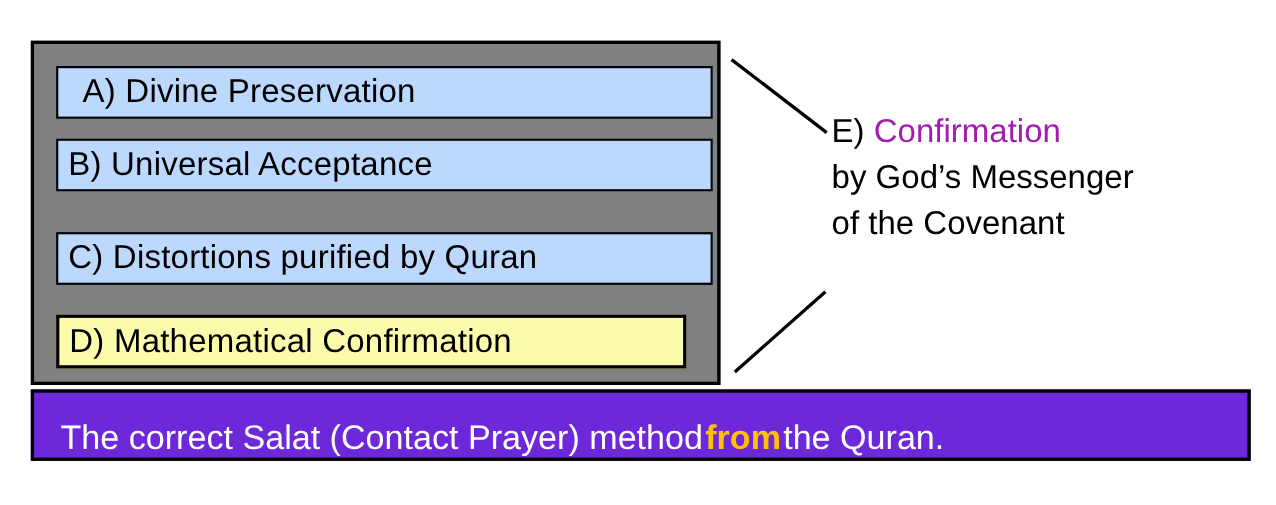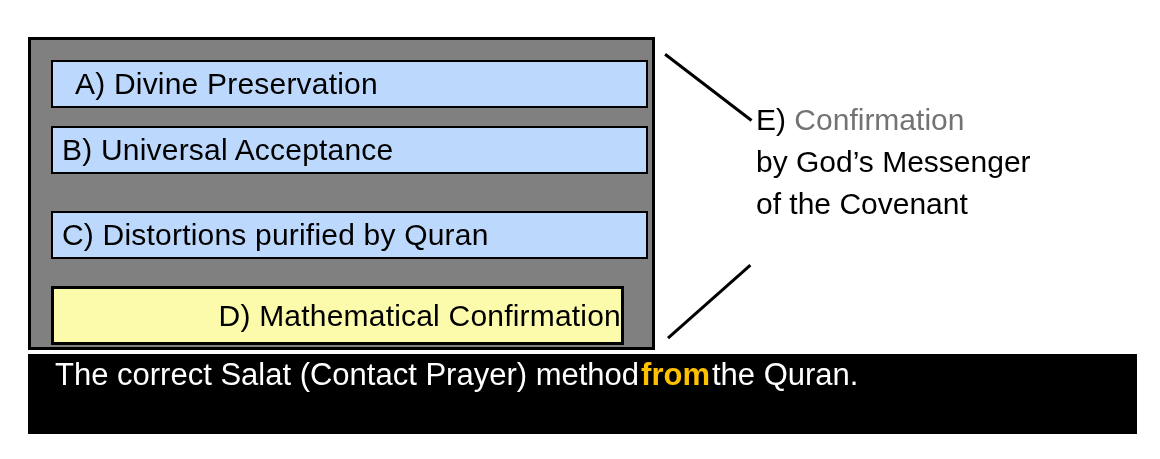--- a/index.html
+++ b/index.html
@@ -58,24 +58,23 @@
     background: #bcd8fc;
     border: 2px solid #000000;
   }
   .row-a { top: 10px; padding-left: 22px; }
   .row-b { top: 76px; }
   .row-c { top: 161px; }
 
   .row-d {
     top: 236px;
     width: 573px;
-    height: 59px;
+    height: 49px;
     background: #fbfbab;
     border: 3px solid #000000;
-    justify-content: flex-end;
   }
 
   
   .leader {
     position: absolute;
     background: #000000;
     transform-origin: 0 0;
     height: 3px;
   }
   #leader-top {
@@ -94,34 +93,34 @@
   
   .callout {
     position: absolute;
     left: 756px;
     top: 99px;
     font-size: 30px;
     line-height: 42px;
     color: #000000;
     white-space: nowrap;
   }
-  .callout .hl-red { color: #737373; }
+  .callout .hl-red { color: #a21caf; }
 
   
   .banner {
     position: absolute;
     left: 28px;
     top: 354px;
     width: 1109px;
-    height: 80px;
-    background: #000000;
+    height: 65px;
+    background: #6d28d9;
     border: 3px solid #000000;
     box-sizing: border-box;
     display: flex;
-    align-items: flex-start;
+    align-items: flex-end;
     padding-left: 24px;
     color: #ffffff;
     font-size: 31px;
     white-space: nowrap;
   }
   .banner .hl-gold {
     color: #ffc000;
     font-weight: bold;
     padding: 0 2px;
   }

